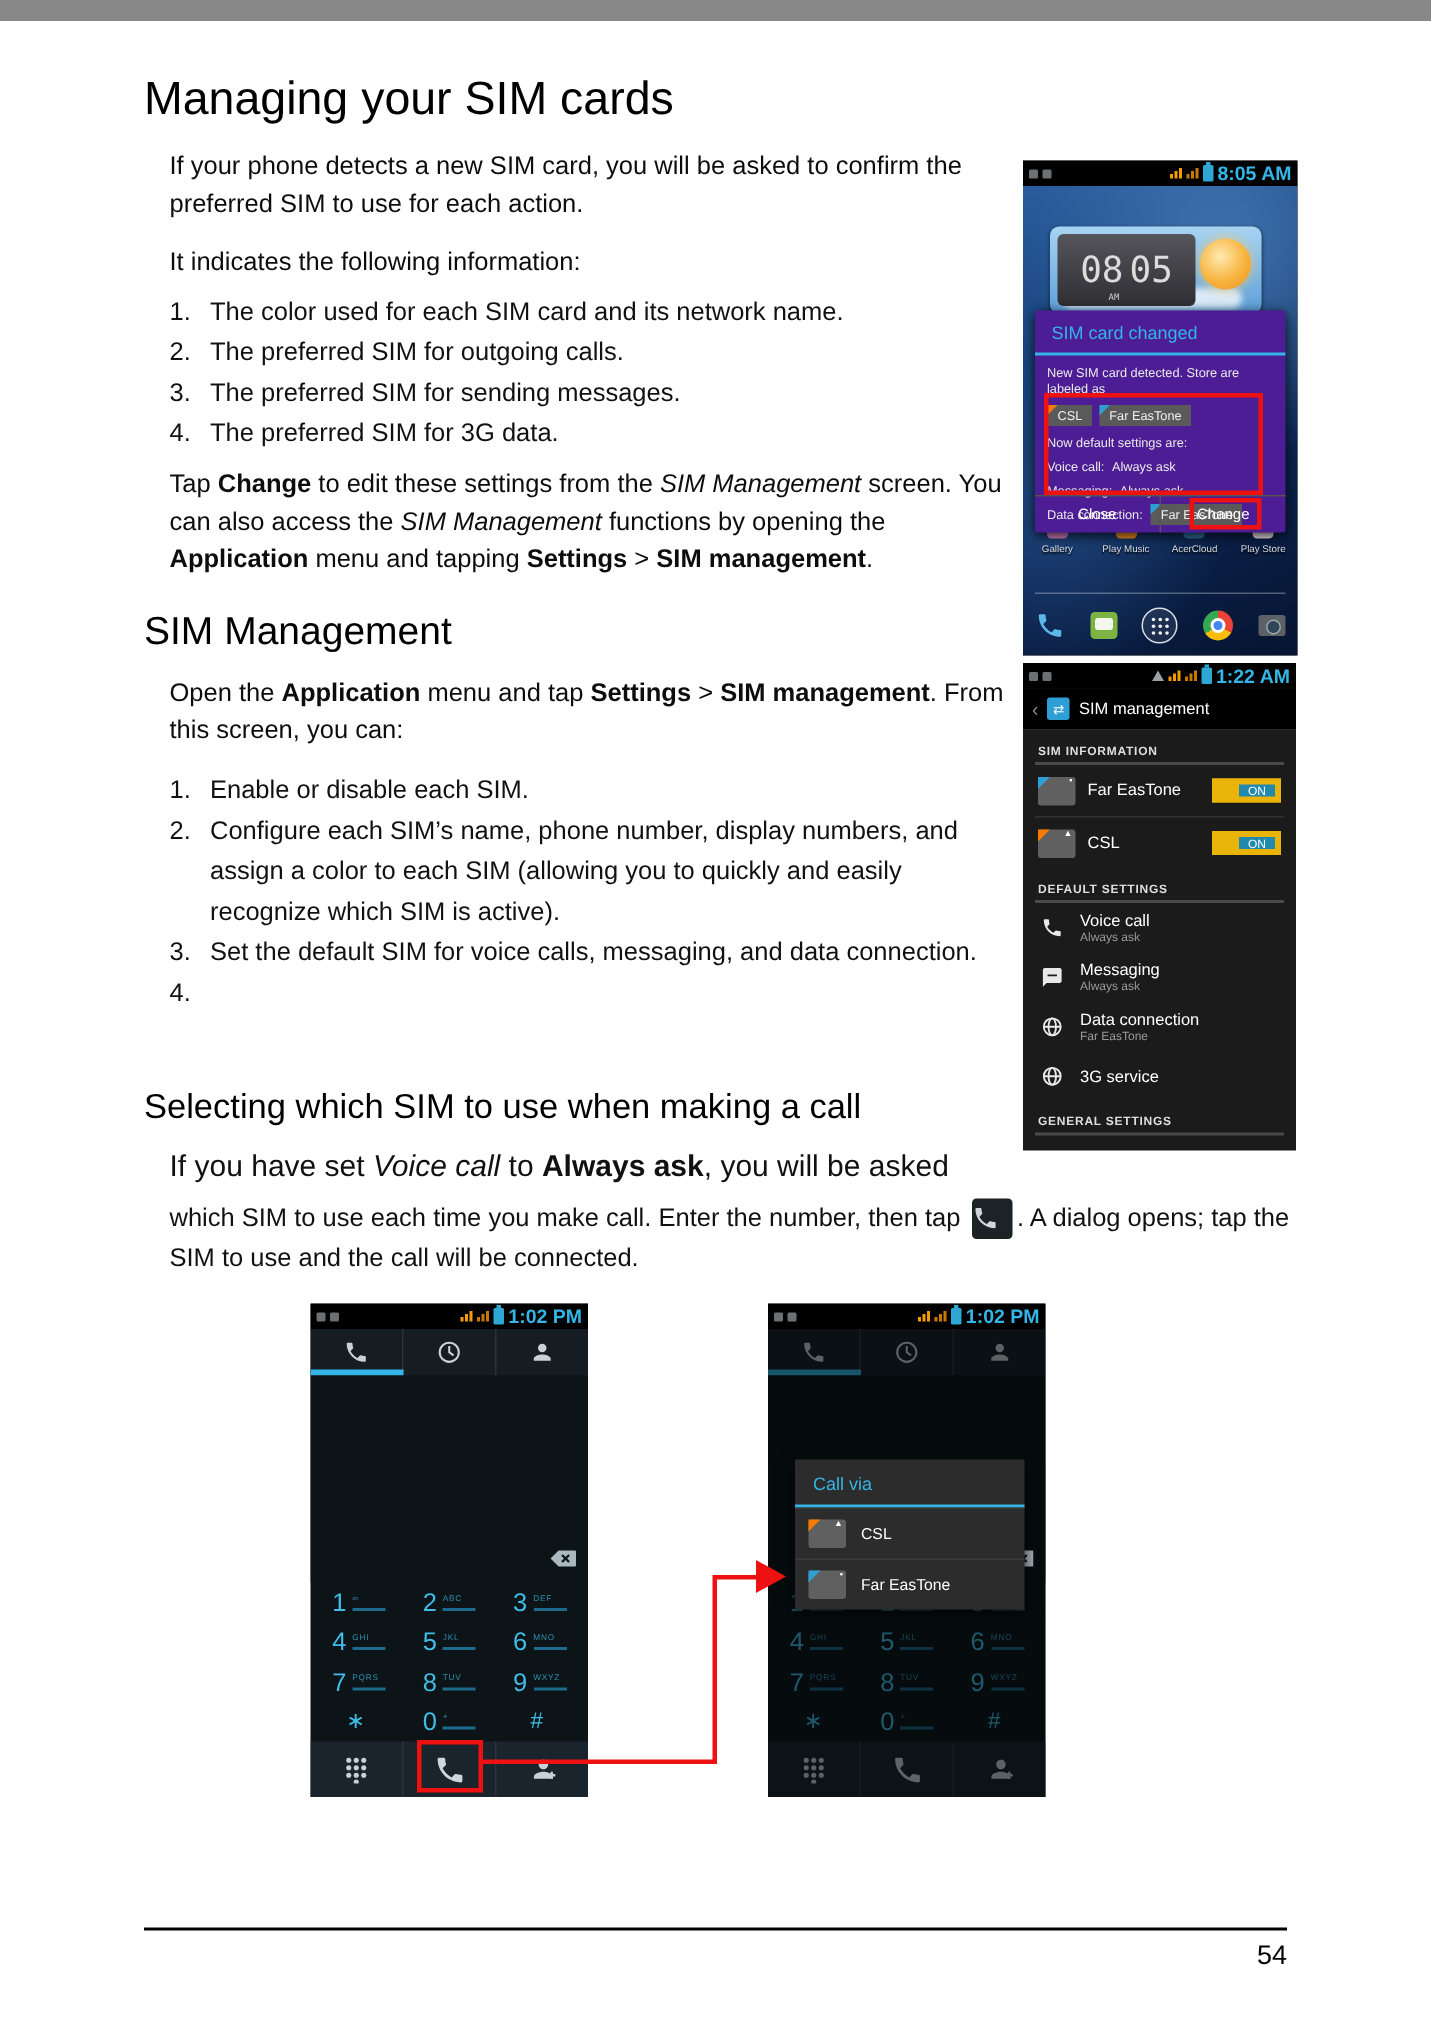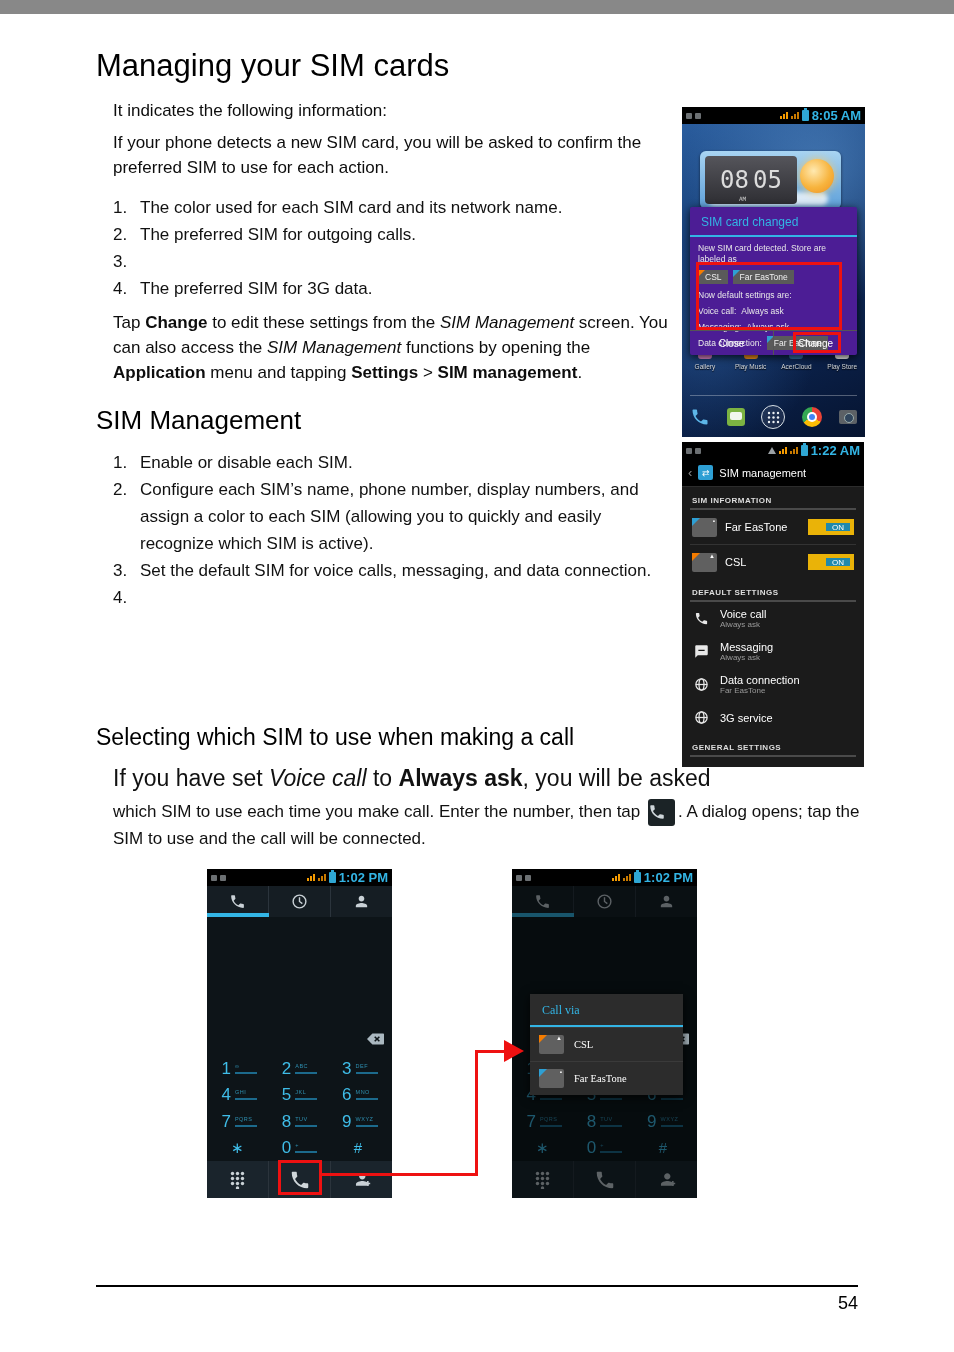--- a/index.html
+++ b/index.html
@@ -11,21 +11,21 @@
   .h1 { position:absolute; left:96px; top:34px; font-size:31px; font-weight:400; color:#000; }
   .coltext { position:absolute; left:96px; top:84px; width:575px; }
   .para { font-size:17px; line-height:25px; margin:0 0 14px 17px; color:#0d0d0d; }
   .p2 { margin-bottom:7px; }
   .dlist { margin:0 0 8px 17px; }
   .li { display:flex; line-height:27px; font-size:17px; }
   .li .num { width:27px; flex:0 0 27px; }
   .p3 { margin-bottom:20px; }
   .h2 { font-size:26px; font-weight:400; color:#000; margin:0 0 13px 0; }
   .h3 { position:absolute; left:96px; top:710px; font-size:23px; font-weight:400; color:#000; }
-  .p5a { position:absolute; left:113px; top:752px; font-size:23px; line-height:25px; }
+  .p5a { position:absolute; left:113px; top:752px; font-size:20px; line-height:25px; }
   .p5b { position:absolute; left:113px; top:785px; width:762px; font-size:17px; line-height:25px; }
   b { font-weight:700; } i { font-style:italic; }
   .inline-call { display:inline-block; width:27px; height:27px; background:#1b2326; border-radius:3px;
                  vertical-align:middle; margin:0 3px; text-align:center; }
   .inline-call svg { margin-top:4px; }
   .rule { position:absolute; left:96px; top:1271px; width:762px; height:2px; background:#000; }
   .pageno { position:absolute; left:96px; top:1279px; width:762px; text-align:right; font-size:18px; color:#000; }
 
   
   .phone { position:absolute; background:#000; overflow:hidden; }
@@ -135,22 +135,22 @@
   .key .kn { color:#3fbde8; font-size:17px; line-height:17px; }
   .key .ks { color:#2e8fb0; font-size:5.5px; margin-left:4px; min-width:22px; border-bottom:2px solid #1c6a8c;
              padding-bottom:3px; letter-spacing:.5px; }
   .key .ks:empty { border-bottom:none; min-width:0; }
   .key.sym .kn { font-size:15px; color:#3fbde8; }
   .botbar { position:absolute; left:0; right:0; bottom:0; height:37px; background:#1a242c; display:flex; }
   .bcell { flex:1; display:flex; align-items:center; justify-content:center; }
   .bcell + .bcell { border-left:1px solid #2b343c; }
 
   .dimover { position:absolute; left:0; top:17px; right:0; bottom:0; background:rgba(2,6,8,.55); z-index:2; }
-  .cvdialog { position:absolute; left:18px; top:125px; width:153px; background:#2c2c2c; z-index:4;
-              box-shadow:0 2px 10px rgba(0,0,0,.8);font-family:Liberation Serif, serif; }
+  .cvdialog { position:absolute; left:18px; top:104px; width:153px; background:#2c2c2c; z-index:4;
+              box-shadow:0 2px 10px rgba(0,0,0,.8); }
   .cvdialog .ttl { color:#33b5e5; font-size:12px; padding:9px 12px 7px; }
   .cvdialog .tdiv { height:2px; background:#33b5e5; }
   .cvrow { display:flex; align-items:center; gap:10px; height:34px; padding:0 9px; border-top:1px solid #3a3a3a; color:#fff; font-size:10.5px; }
   .z3 { z-index:3; }
 
   
   .anno { position:absolute; border:3px solid #ee1111; z-index:5; }
   .aline { position:absolute; background:#ee1111; z-index:5; }
   .ahead { position:absolute; width:0; height:0; border-top:11px solid transparent; border-bottom:11px solid transparent;
            border-left:20px solid #ee1111; z-index:5; }
@@ -158,45 +158,47 @@
   svg { display:block; }
 </style>
 </head>
 <body>
 
 <div class="page">
 
   <div class="h1">Managing your SIM cards</div>
 
   <div class="coltext">
+    <p class="para">If your phone detects a new SIM card, you will be asked to confirm the preferred SIM to use for each action.</p>
     <p class="para p2">It indicates the following information:</p>
-    <p class="para">If your phone detects a new SIM card, you will be asked to confirm the preferred SIM to use for each action.</p>
 
     <div class="dlist">
       <div class="li">
           <span class="num">1.</span>
           <span>The color used for each SIM card and its network name.</span>
         </div>
       <div class="li">
           <span class="num">2.</span>
           <span>The preferred SIM for outgoing calls.</span>
         </div>
       <div class="li">
           <span class="num">3.</span>
+          <span>The preferred SIM for sending messages.</span>
         </div>
       <div class="li">
           <span class="num">4.</span>
           <span>The preferred SIM for 3G data.</span>
         </div>
     </div>
 
     <p class="para p3"><span>Tap </span><b>Change</b><span> to edit these settings from the </span><i>SIM Management</i><span> screen. You can also access the </span><i>SIM Management</i><span> functions by opening the </span><b>Application</b><span> menu and tapping </span><b>Settings</b><span> &gt; </span><b>SIM management</b><span>.</span></p>
 
     <div class="h2">SIM Management</div>
 
+    <p class="para"><span>Open the </span><b>Application</b><span> menu and tap </span><b>Settings</b><span> &gt; </span><b>SIM management</b><span>. From this screen, you can:</span></p>
 
     <div class="dlist">
       <div class="li">
           <span class="num">1.</span>
           <span>Enable or disable each SIM.</span>
         </div>
       <div class="li">
           <span class="num">2.</span>
           <span>Configure each SIM’s name, phone number, display numbers, and assign a color to each SIM (allowing you to quickly and easily recognize which SIM is active).</span>
         </div>

